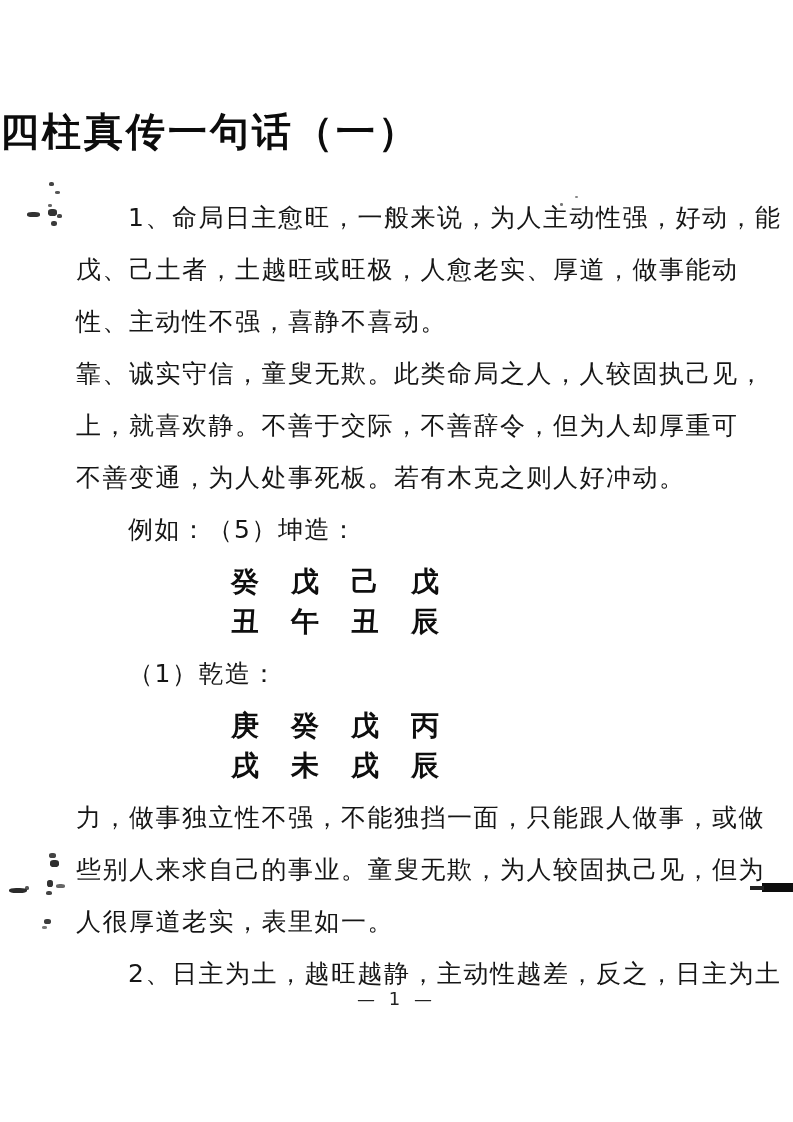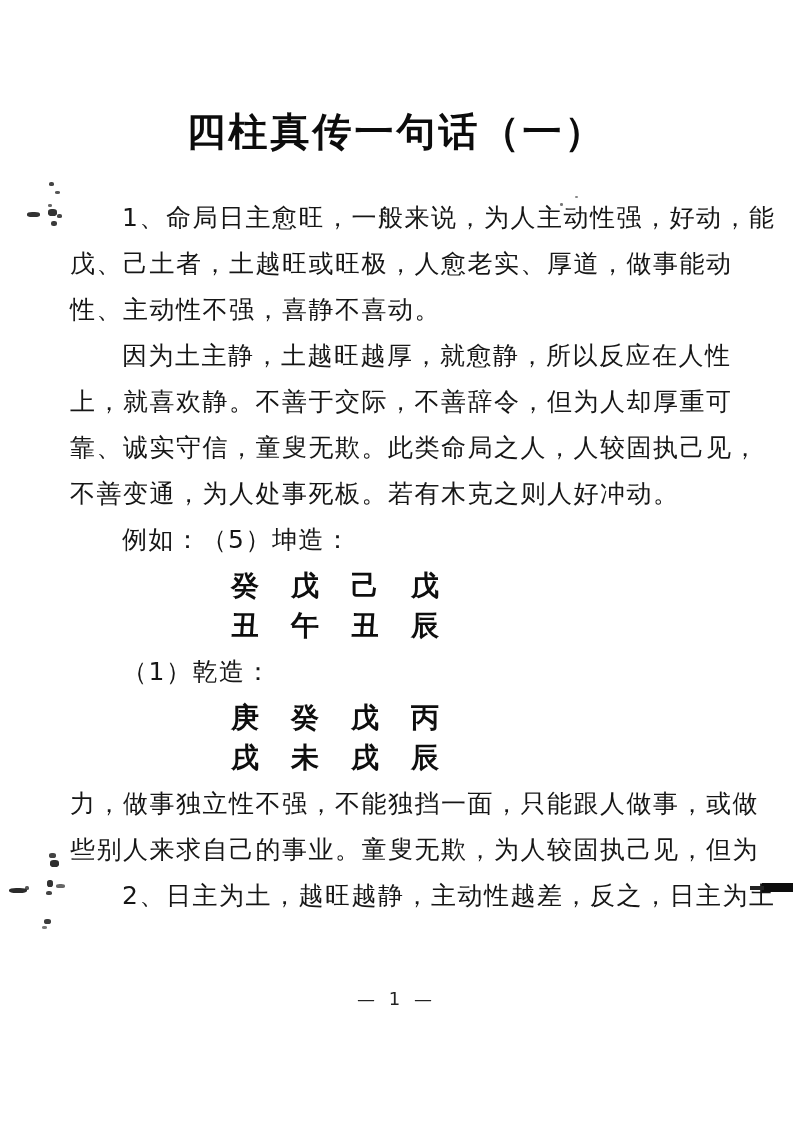--- a/index.html
+++ b/index.html
@@ -15,35 +15,35 @@
     background: #ffffff;
     overflow: hidden;
     font-family: "DejaVu Sans", "Liberation Sans", sans-serif;
     color: #161616;
   }
   .title {
     margin: 0;
     padding-top: 102px;
     height: 60px;
     line-height: 60px;
-    text-align: center;
+    text-align: left;
     font-size: 39px;
     font-weight: 700;
     letter-spacing: 3px;
     color: #0c0c0c;
   }
   .body {
     margin-top: 36px;
     padding: 0 52px 0 64px;
     font-size: 25px;
     line-height: 40px;
     letter-spacing: 1.5px;
   }
   .line {
-    margin: 6px;
+    margin: 12px;
     white-space: nowrap;
     height: 40px;
   }
   .indent {
     text-indent: 52px;
   }
   .pillar-row {
     height: 40px;
     line-height: 40px;
     padding-left: 166px;
@@ -81,23 +81,22 @@
 <body>
 
 <div class="page">
 
   <h1 class="title">四柱真传一句话（一）</h1>
 
   <div class="body">
     <p class="line indent">1、命局日主愈旺，一般来说，为人主动性强，好动，能</p>
     <p class="line">戊、己土者，土越旺或旺极，人愈老实、厚道，做事能动</p>
     <p class="line">性、主动性不强，喜静不喜动。</p>
-    <p class="line indent">因为土主静，土越旺越厚，就愈静，所以反应在人性</p>
+    <p class="line">靠、诚实守信，童叟无欺。此类命局之人，人较固执己见，</p>
     <p class="line">上，就喜欢静。不善于交际，不善辞令，但为人却厚重可</p>
-    <p class="line">靠、诚实守信，童叟无欺。此类命局之人，人较固执己见，</p>
     <p class="line">不善变通，为人处事死板。若有木克之则人好冲动。</p>
 
     <p class="line indent">例如：（5）坤造：</p>
 
     <div class="pillar-row">
       <span>癸</span>
       <span>戊</span>
       <span>己</span>
       <span>戊</span>
     </div>
@@ -118,20 +117,21 @@
     </div>
     <div class="pillar-row">
       <span>戌</span>
       <span>未</span>
       <span>戌</span>
       <span>辰</span>
     </div>
 
     <p class="line">力，做事独立性不强，不能独挡一面，只能跟人做事，或做</p>
     <p class="line">些别人来求自己的事业。童叟无欺，为人较固执己见，但为</p>
+    <p class="line">人很厚道老实，表里如一。</p>
     <p class="line indent">2、日主为土，越旺越静，主动性越差，反之，日主为土</p>
   </div>
 
   <div class="page-number">— 1 —</div>
 
   <div class="speck" style="left:49px;top:182px;width:5px;height:4px;background:#444;"></div>
   <div class="speck" style="left:55px;top:191px;width:5px;height:3px;background:#555;"></div>
   <div class="speck" style="left:48px;top:204px;width:4px;height:3px;background:#666;"></div>
   <div class="speck" style="left:48px;top:209px;width:9px;height:7px;background:#333;"></div>
   <div class="speck" style="left:57px;top:214px;width:5px;height:4px;background:#444;"></div>

